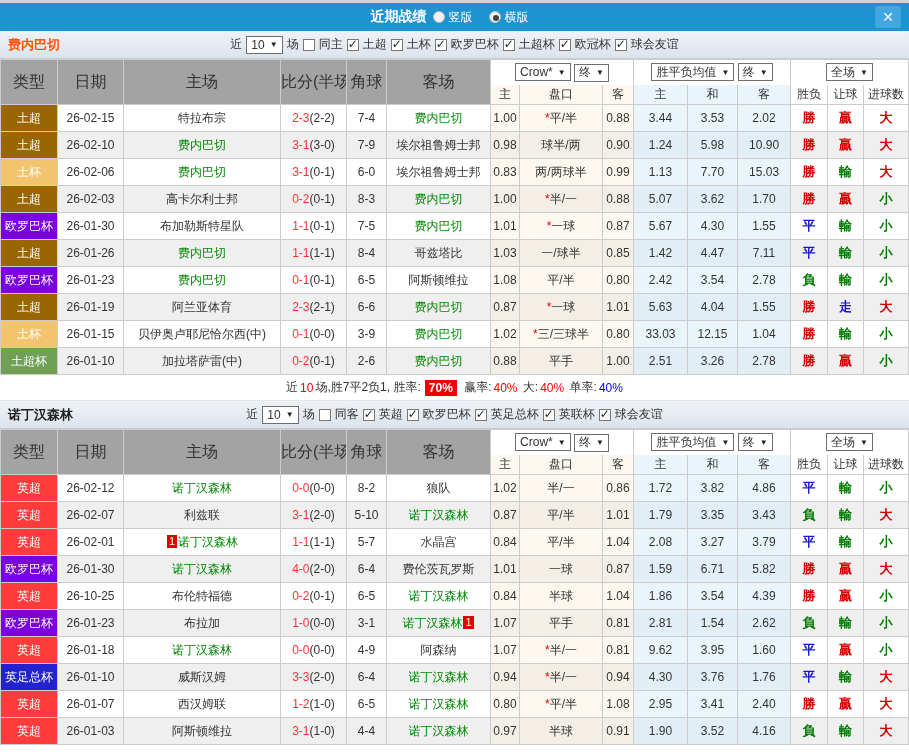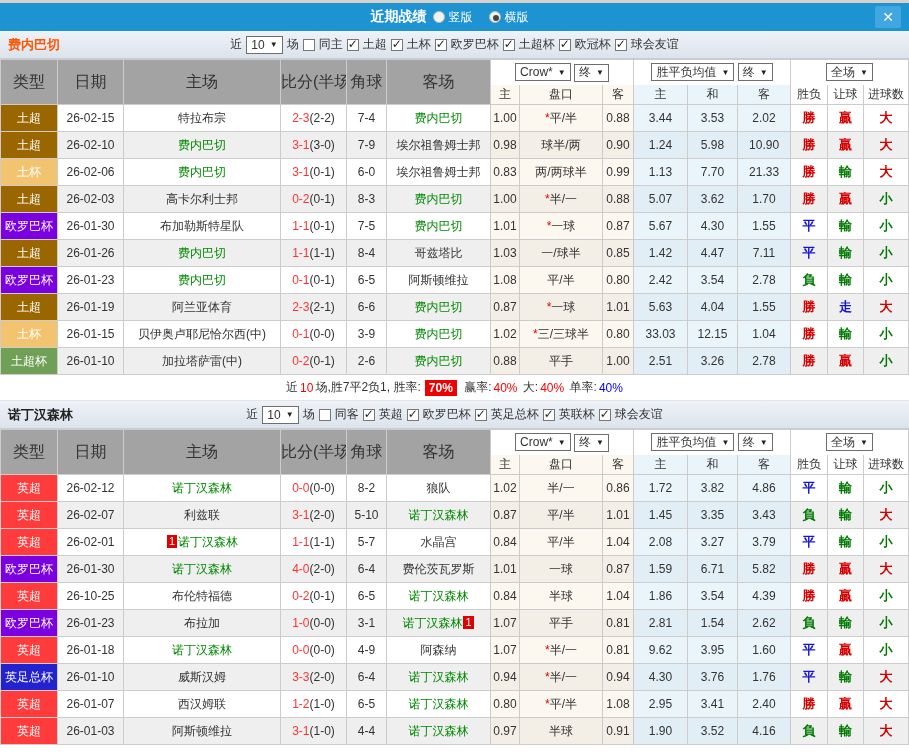--- a/index.html
+++ b/index.html
@@ -178,21 +178,21 @@
           <td>26-02-06</td>
           <td><span><span class="self-team">费内巴切</span></span></td>
           <td><span class="ft">3-1</span><span class="ht">(0-1)</span></td>
           <td>6-0</td>
           <td><span><span>埃尔祖鲁姆士邦</span></span></td>
           <td class="cream">0.83</td>
           <td class="cream">两/两球半</td>
           <td class="cream">0.99</td>
           <td class="blue">1.13</td>
           <td class="blue">7.70</td>
-          <td class="blue">21.33</td>
+          <td class="blue">15.03</td>
           <td><span class="res" style="color: rgb(212, 0, 0);">勝</span></td>
           <td><span class="res" style="color: rgb(0, 122, 0);">輸</span></td>
           <td><span class="res" style="color: rgb(212, 0, 0);">大</span></td>
         </tr>
         <tr>
           <td class="league" style="background: rgb(153, 102, 0);">土超</td>
           <td>26-02-03</td>
           <td><span><span>高卡尔利士邦</span></span></td>
           <td><span class="ft">0-2</span><span class="ht">(0-1)</span></td>
           <td>8-3</td>
@@ -424,21 +424,21 @@
         <tr>
           <td class="league" style="background: rgb(255, 59, 59);">英超</td>
           <td>26-02-07</td>
           <td><span><span>利兹联</span></span></td>
           <td><span class="ft">3-1</span><span class="ht">(2-0)</span></td>
           <td>5-10</td>
           <td><span><span class="self-team">诺丁汉森林</span></span></td>
           <td class="cream">0.87</td>
           <td class="cream">平/半</td>
           <td class="cream">1.01</td>
-          <td class="blue">1.45</td>
+          <td class="blue">1.79</td>
           <td class="blue">3.35</td>
           <td class="blue">3.43</td>
           <td><span class="res" style="color: rgb(0, 122, 0);">負</span></td>
           <td><span class="res" style="color: rgb(0, 122, 0);">輸</span></td>
           <td><span class="res" style="color: rgb(212, 0, 0);">大</span></td>
         </tr>
         <tr>
           <td class="league" style="background: rgb(255, 59, 59);">英超</td>
           <td>26-02-01</td>
           <td><span><span class="badge1">1</span><span class="self-team">诺丁汉森林</span></span></td>

